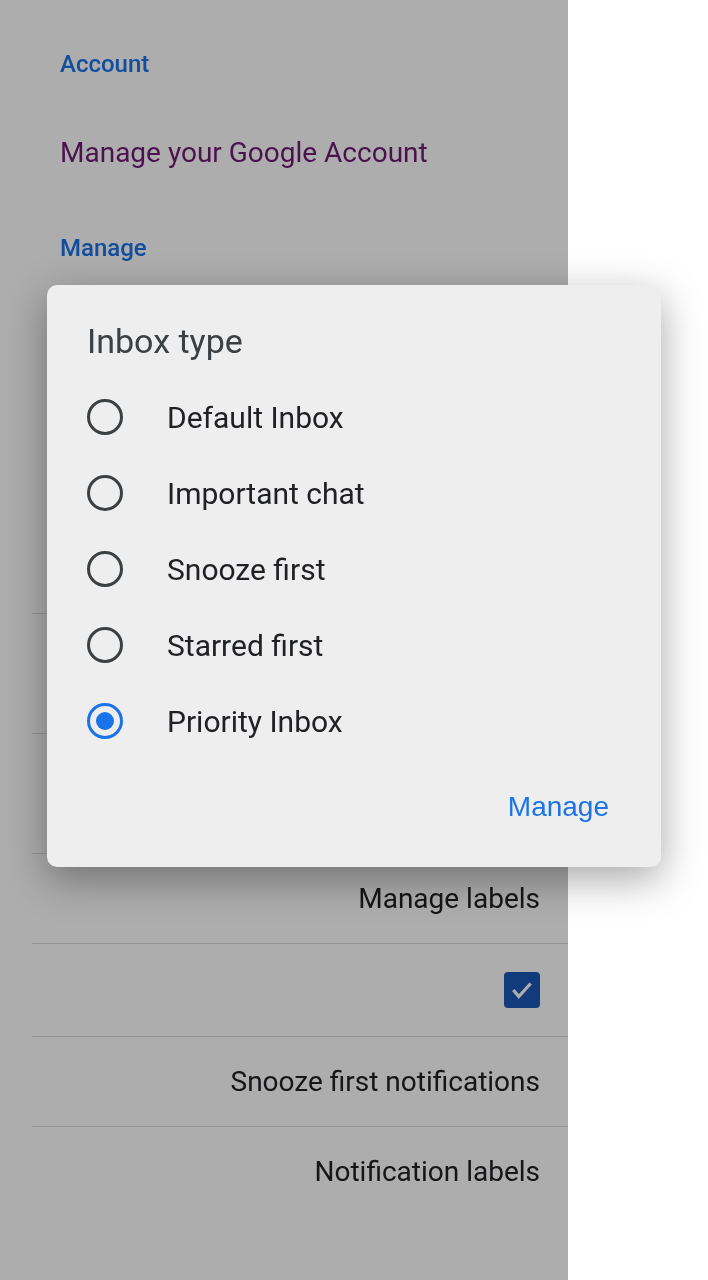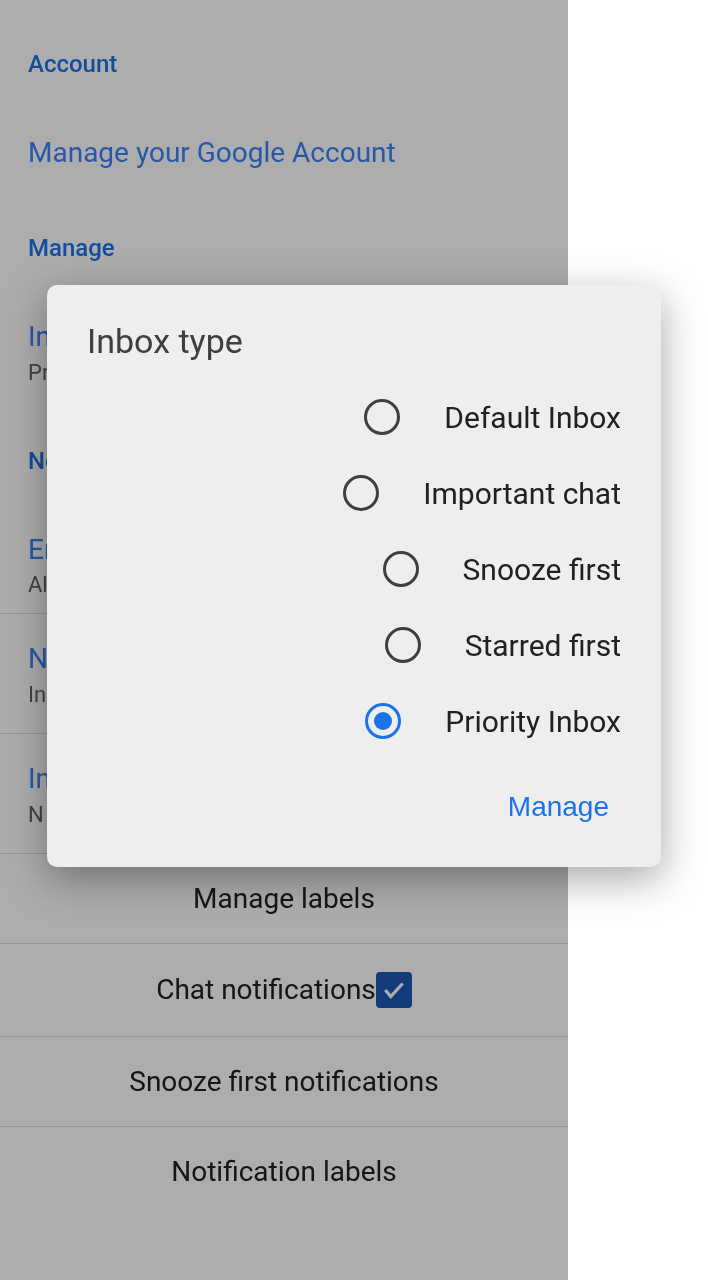--- a/index.html
+++ b/index.html
@@ -3,50 +3,50 @@
 <meta charset="utf-8">
 <style>
   * { box-sizing: border-box; margin: 0; padding: 0; }
   html, body { width: 708px; height: 1280px; overflow: hidden; }
   body {
     font-family: Roboto, "Helvetica Neue", Arial, sans-serif;
     background: #fff;
     color: #3c4043;
     position: relative;
   }
-  .page { width: 568px; height: 1280px; position: relative; }
+  .page { width: 568px; height: 1280px; position: relative; padding-left: 32px; }
   .content { padding-top: 30px; }
   .section-label {
     color: #1a73e8;
     font-weight: 500;
     font-size: 24px;
     padding: 20px 28px 14px 28px;
   }
   .item {
     padding: 16px 28px;
   }
   .item .title {
     font-size: 28px;
-    color: #3b82f6;
+    color: #701a75;
     line-height: 1.35;
   }
   .item .subtitle {
     font-size: 22px;
     color: #5f6368;
     margin-top: 4px;
   }
   .divider {
     height: 1px;
     background: #dadce0;
     width: 100%;
   }
   .row {
     display: flex;
     align-items: center;
-    justify-content: center;
+    justify-content: flex-end;
     padding: 28px 28px;
   }
   .row .title { font-size: 28px; color: #202124; }
   .checkbox {
     width: 36px; height: 36px;
     border-radius: 4px;
     background: #1a57b5;
     display: flex; align-items: center; justify-content: center;
     flex: 0 0 auto;
   }
@@ -77,21 +77,20 @@
     color: #3c4043;
     padding: 0 40px 18px 40px;
     font-weight: 400;
   }
   .option {
     display: flex;
     align-items: center;
     gap: 44px;
     padding: 20px 40px;
     cursor: pointer;
-    justify-content: flex-end;
   }
   .radio {
     width: 36px; height: 36px;
     border: 3px solid #3c4043;
     border-radius: 50%;
     flex: 0 0 auto;
     display: flex; align-items: center; justify-content: center;
   }
   .radio.selected {
     border-color: #1a73e8;
@@ -164,21 +163,20 @@
       <div class="subtitle">N</div>
     </div>
     <div class="divider"></div>
 
     <div class="row">
       <div class="title">Manage labels</div>
     </div>
     <div class="divider"></div>
 
     <div class="row">
-      <div class="title">Chat notifications</div>
       <div class="checkbox">
         <svg viewBox="0 0 24 24">
             <polyline points="4 12 9 18 20 6"></polyline>
           </svg>
       </div>
     </div>
     <div class="divider"></div>
 
     <div class="row">
       <div class="title">Snooze first notifications</div>

